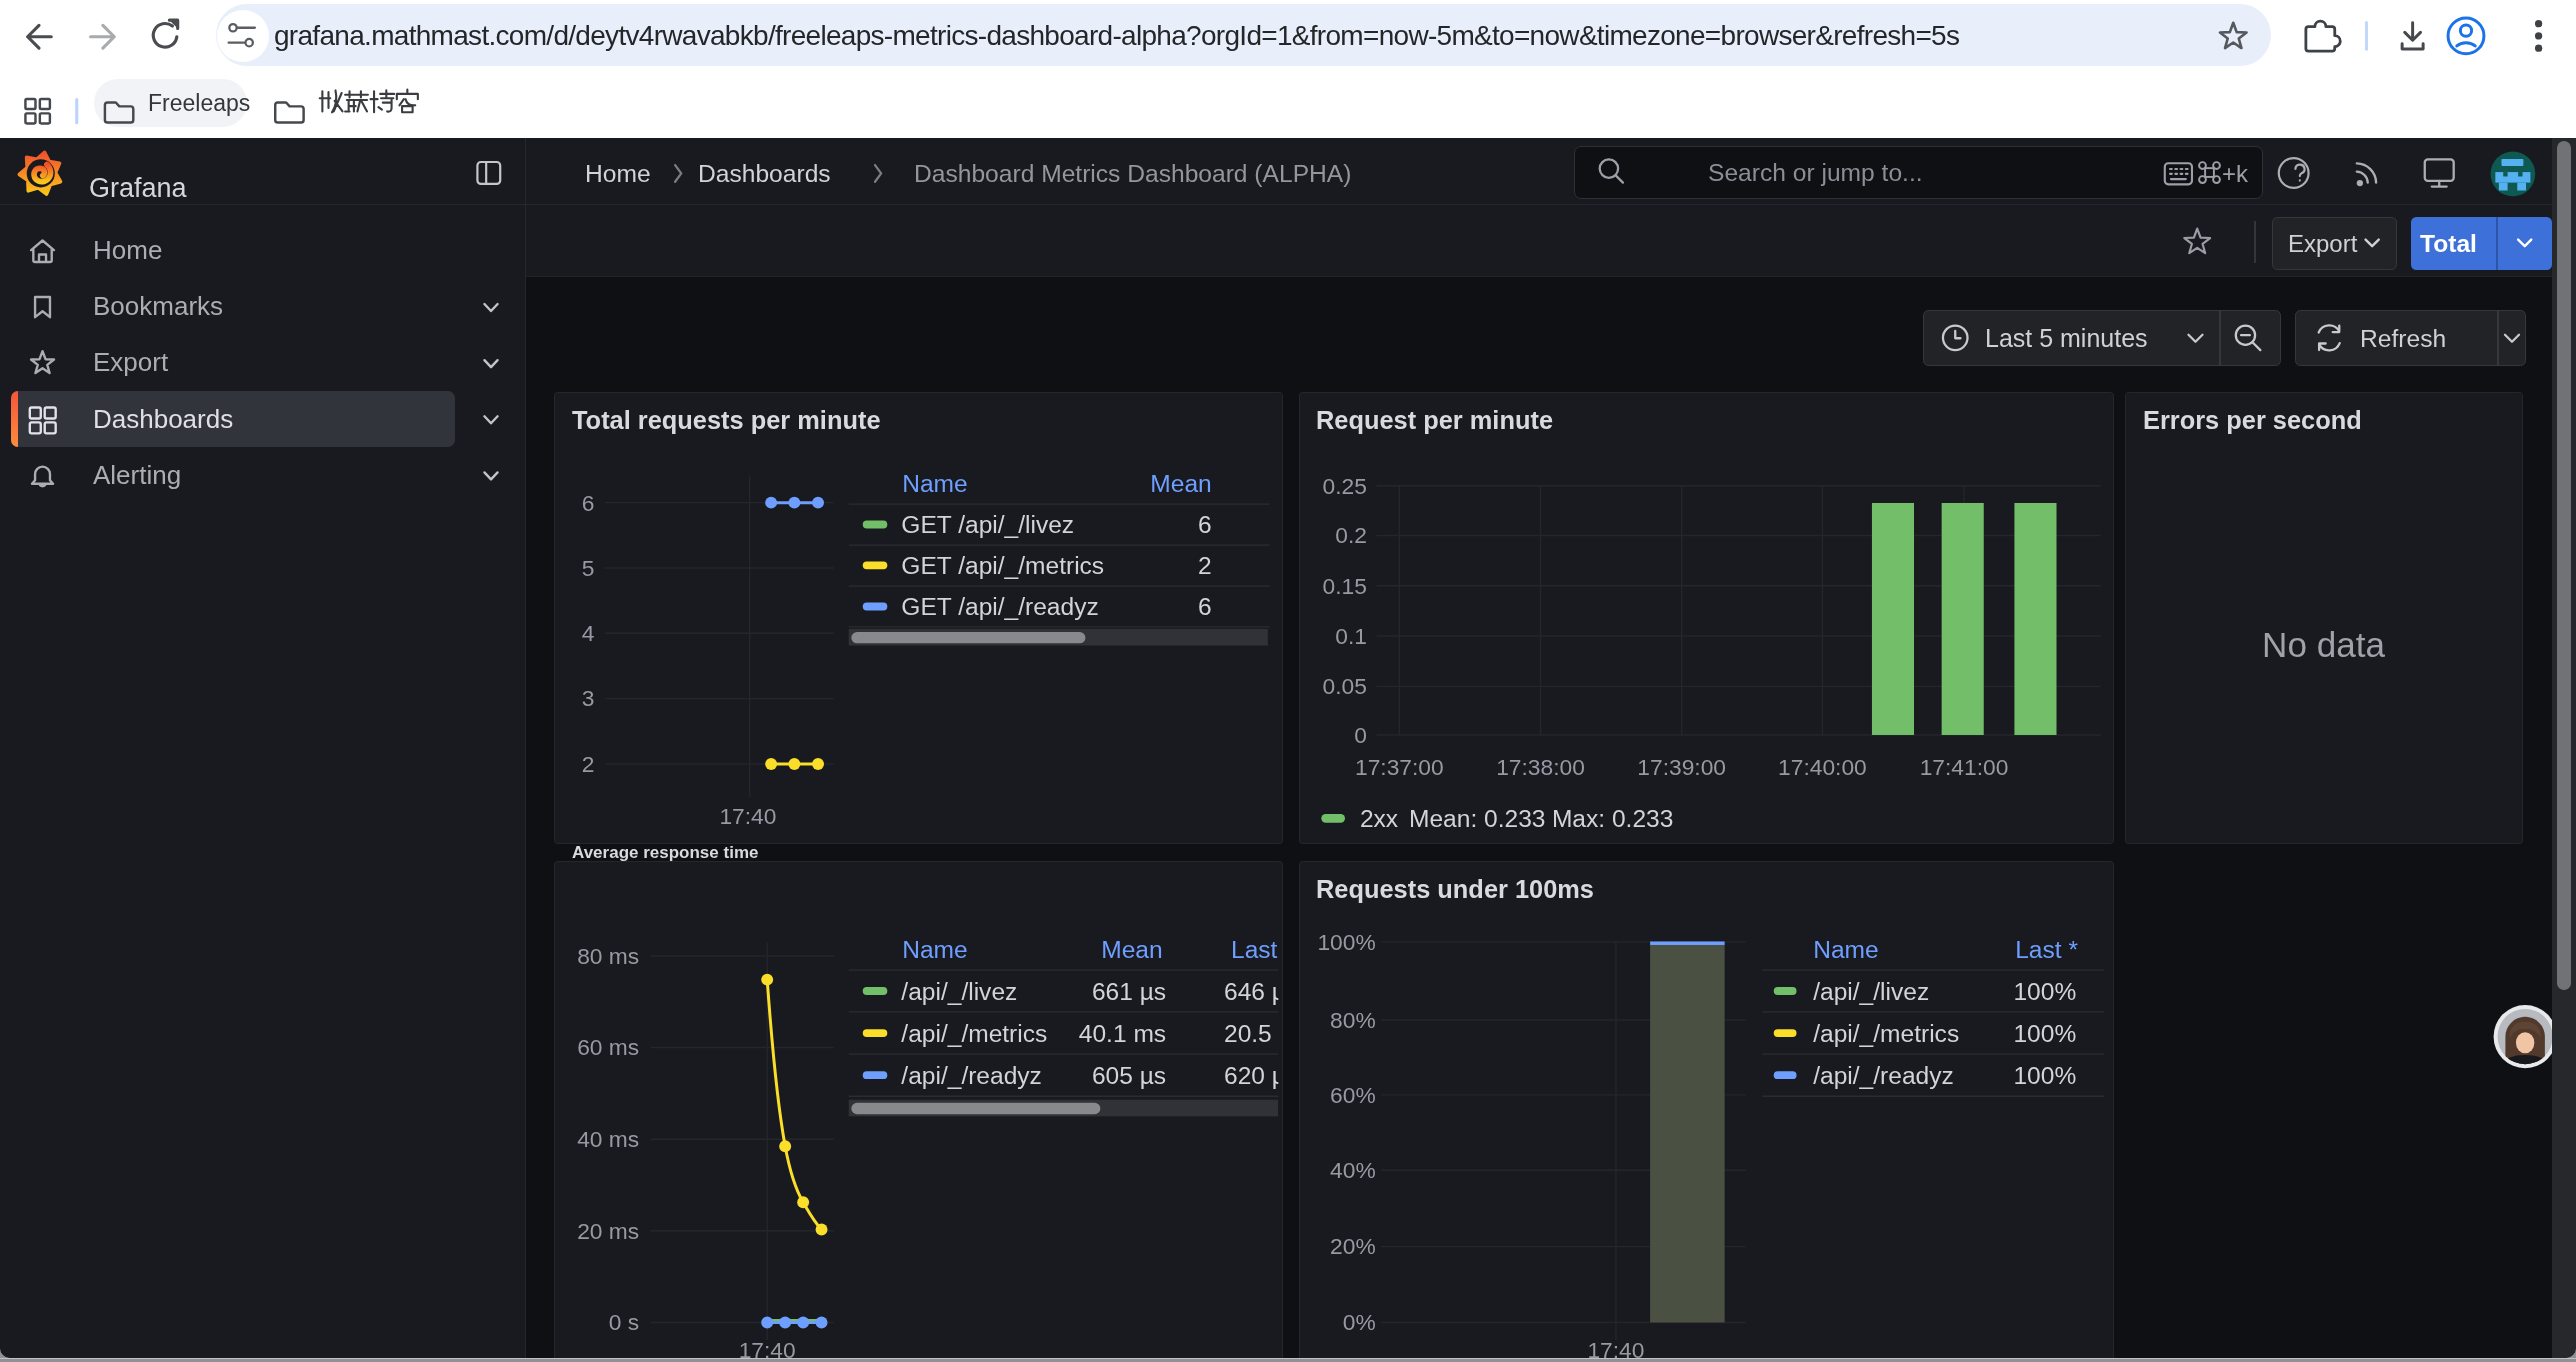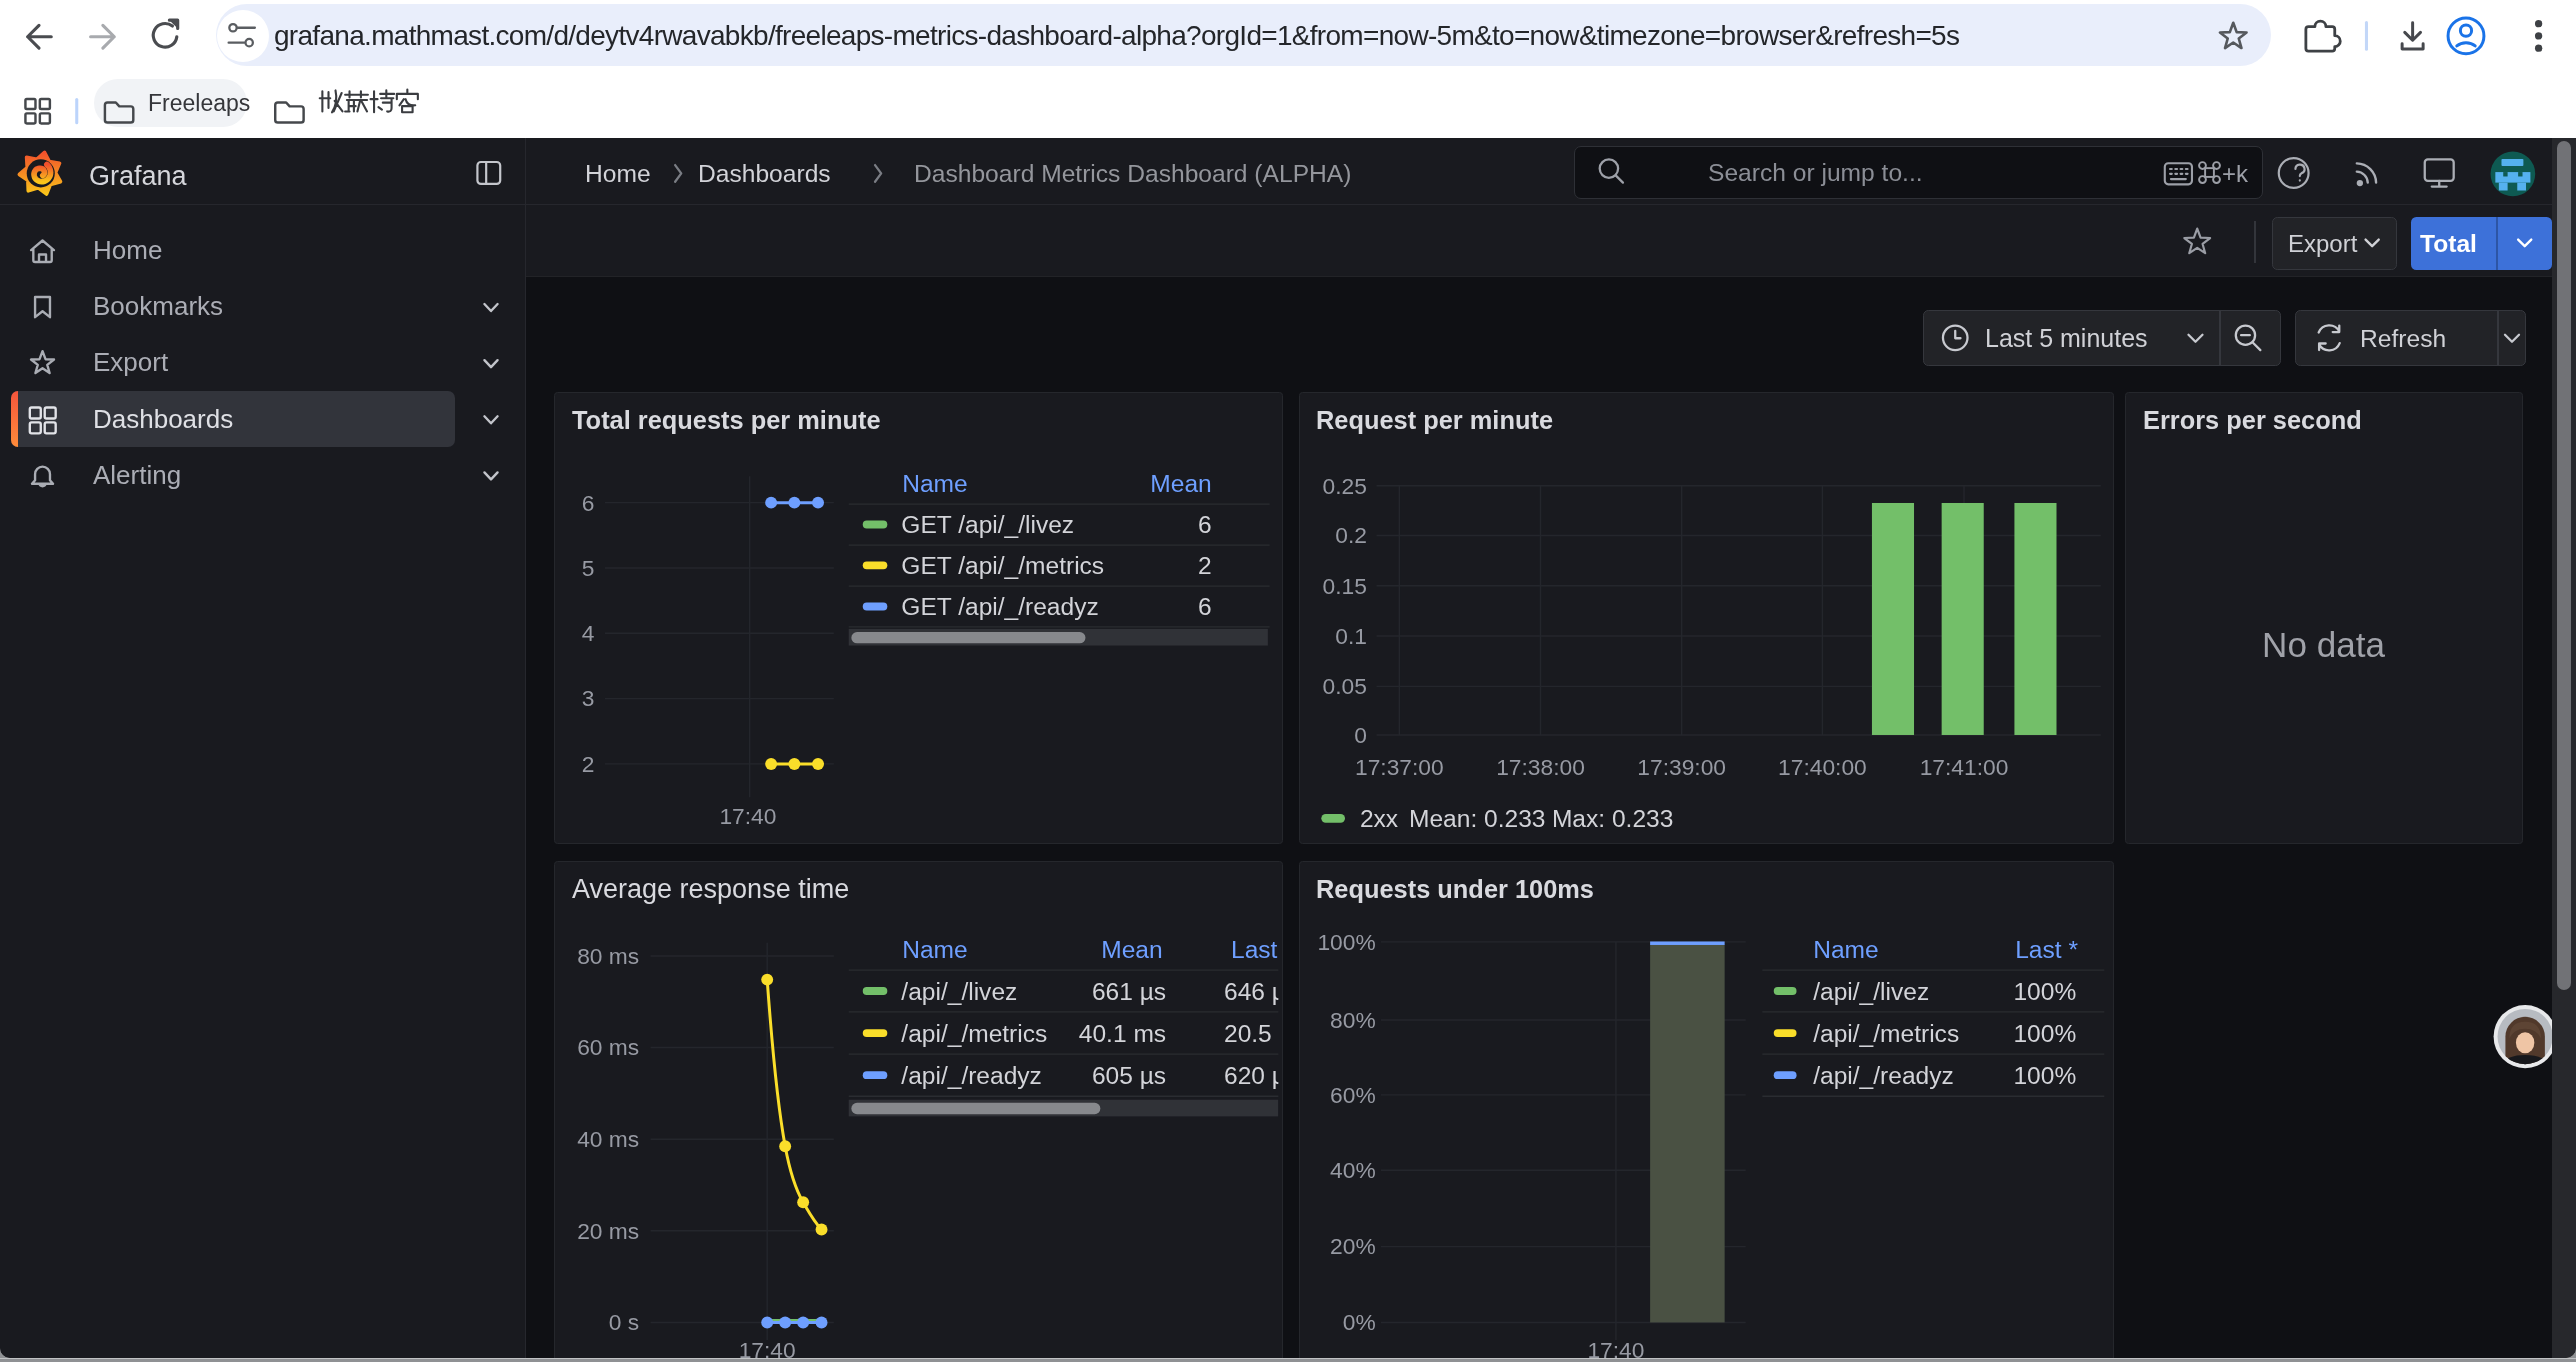--- a/index.html
+++ b/index.html
@@ -70,21 +70,21 @@
 </svg>
 
 <div class="a" style="left:0;top:138px;width:2576px;height:1221px;background:#0f1014"></div>
 <div class="a" style="left:0;top:138px;width:2576px;height:67px;background:#191a1f"></div>
 <div class="a" style="left:526px;top:205px;width:2026px;height:71px;background:#191a1f"></div>
 <div class="a" style="left:0;top:138px;width:525px;height:1221px;background:#191a1f"></div>
 <div class="a" style="left:0;top:204px;width:2576px;height:1.4px;background:#26272d"></div>
 <div class="a" style="left:525px;top:138px;width:1.4px;height:1221px;background:#26272d"></div>
 <div class="a" style="left:526px;top:276px;width:2026px;height:1.4px;background:#222327"></div>
 
-<div class="t" style="left:89px;top:160px;font-size:27px;line-height:33px;color:#d5d6db">Grafana</div>
+<div class="t" style="left:89px;top:172px;font-size:27px;line-height:33px;color:#d5d6db">Grafana</div>
 <div class="a" style="left:11.4px;top:391px;width:444px;height:56px;border-radius:7px;background:#32343b"></div>
 <div class="a" style="left:11.4px;top:391px;width:7px;height:56px;border-radius:7px 0 0 7px;background:linear-gradient(180deg,#f5553c,#ff8c3a)"></div>
 <div class="t" style="left:93px;top:233px;font-size:26px;line-height:35px;color:#abadb5">Home</div>
 <div class="t" style="left:93px;top:289px;font-size:26px;line-height:35px;color:#abadb5">Bookmarks</div>
 <div class="t" style="left:93px;top:345px;font-size:26px;line-height:35px;color:#abadb5">Export</div>
 <div class="t" style="left:93px;top:402px;font-size:26px;line-height:35px;color:#dfe0e5">Dashboards</div>
 <div class="t" style="left:93px;top:458px;font-size:26px;line-height:35px;color:#abadb5">Alerting</div>
 
 <div class="t" style="left:585px;top:159px;font-size:24.6px;line-height:29px;color:#d2d3d8">Home</div>
 <div class="t" style="left:698px;top:159px;font-size:24.6px;line-height:29px;color:#d2d3d8">Dashboards</div>
@@ -109,21 +109,21 @@
 <div class="t" style="left:2360px;top:324px;font-size:24.6px;line-height:29px;color:#d0d1d6">Refresh</div>
 
 <div class="a" style="left:554px;top:392px;width:729px;height:452px;border-radius:3.5px;background:#191a1f;border:1.3px solid #25272c"></div>
 <div class="a" style="left:1299px;top:392px;width:815px;height:452px;border-radius:3.5px;background:#191a1f;border:1.3px solid #25272c"></div>
 <div class="a" style="left:2125px;top:392px;width:398px;height:452px;border-radius:3.5px;background:#191a1f;border:1.3px solid #25272c"></div>
 <div class="a" style="left:554px;top:861px;width:729px;height:526px;border-radius:3.5px;background:#191a1f;border:1.3px solid #25272c"></div>
 <div class="a" style="left:1299px;top:861px;width:815px;height:526px;border-radius:3.5px;background:#191a1f;border:1.3px solid #25272c"></div>
 <div class="t" style="left:572px;top:405px;font-size:25.4px;line-height:30px;font-weight:600;color:#d9dadf">Total requests per minute</div>
 <div class="t" style="left:1316px;top:405px;font-size:25.4px;line-height:30px;font-weight:600;color:#d9dadf">Request per minute</div>
 <div class="t" style="left:2143px;top:405px;font-size:25.4px;line-height:30px;font-weight:600;color:#d9dadf">Errors per second</div>
-<div class="t" style="left:572px;top:874px;font-size:27px;line-height:30px;font-weight:400;color:#d9dadf">Average response time</div>
+<div class="t" style="left:572px;top:838px;font-size:17px;line-height:30px;font-weight:700;color:#d9dadf">Average response time</div>
 <div class="t" style="left:1316px;top:874px;font-size:25.4px;line-height:30px;font-weight:600;color:#d9dadf">Requests under 100ms</div>
 
 <svg class="a" style="left:0;top:0;z-index:5" width="2576" height="1363" font-family="Liberation Sans,sans-serif" viewBox="0 0 2938 1554">
 <defs>
  <linearGradient id="glogo" x1="0" y1="0" x2="0" y2="1">
   <stop offset="0" stop-color="#f1502c"></stop>
           <stop offset="1" stop-color="#fbc51a"></stop>
  </linearGradient>
  <clipPath id="av">
           <circle cx="2880" cy="1182" r="31.5"></circle>

